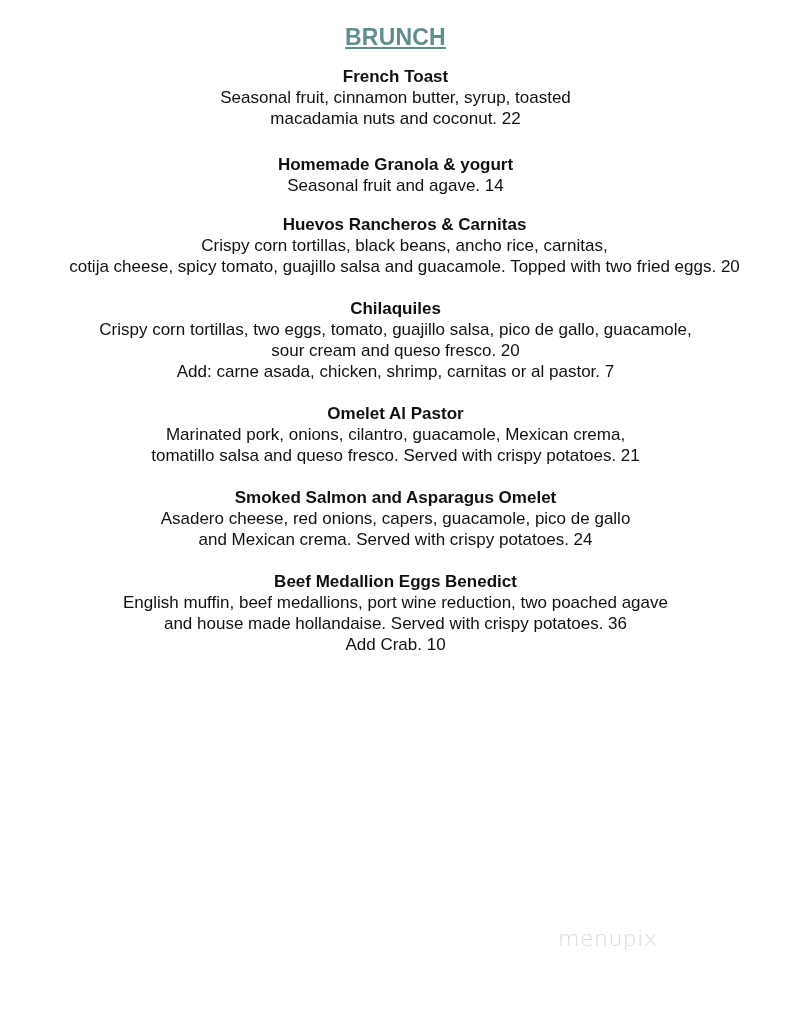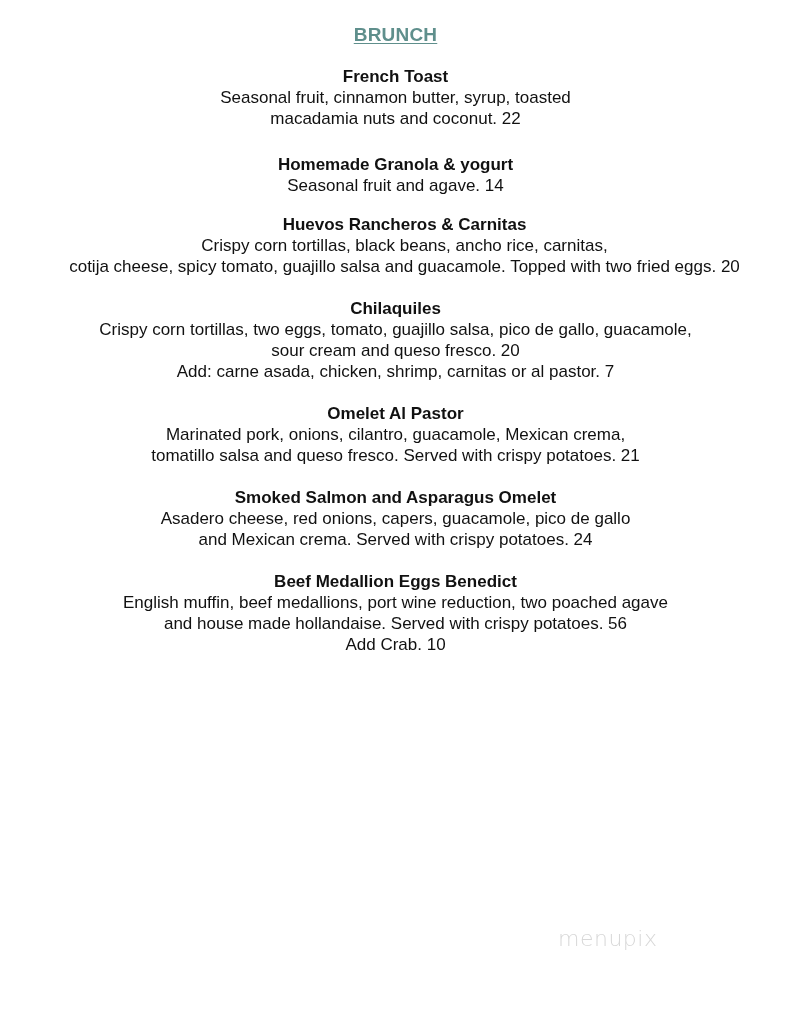--- a/index.html
+++ b/index.html
@@ -21,21 +21,21 @@
       top: 0;
       width: 791px;
       text-align: center;
     }
     .section-title {
       position: absolute;
       left: 0;
       width: 791px;
       top: 24px;
       text-align: center;
-      font-size: 19px;
+      font-size: 23px;
       font-weight: bold;
       color: #5f8f8c;
       text-decoration: underline;
       text-underline-offset: 2px;
       letter-spacing: 0.2px;
     }
     .item {
       position: absolute;
       left: 0;
       width: 791px;
@@ -103,19 +103,19 @@
 
   <div class="item" style="top:487px;">
     <p class="item-name">Smoked Salmon and Asparagus Omelet</p>
     <p class="item-line">Asadero cheese, red onions, capers, guacamole, pico de gallo</p>
     <p class="item-line">and Mexican crema. Served with crispy potatoes. 24</p>
   </div>
 
   <div class="item" style="top:571px;">
     <p class="item-name">Beef Medallion Eggs Benedict</p>
     <p class="item-line">English muffin, beef medallions, port wine reduction, two poached agave</p>
-    <p class="item-line">and house made hollandaise. Served with crispy potatoes. 56</p>
+    <p class="item-line">and house made hollandaise. Served with crispy potatoes. 36</p>
     <p class="item-line">Add Crab. 10</p>
   </div>
 
 </div>
 
 <div class="watermark">menupix</div>
 
 </body></html>

